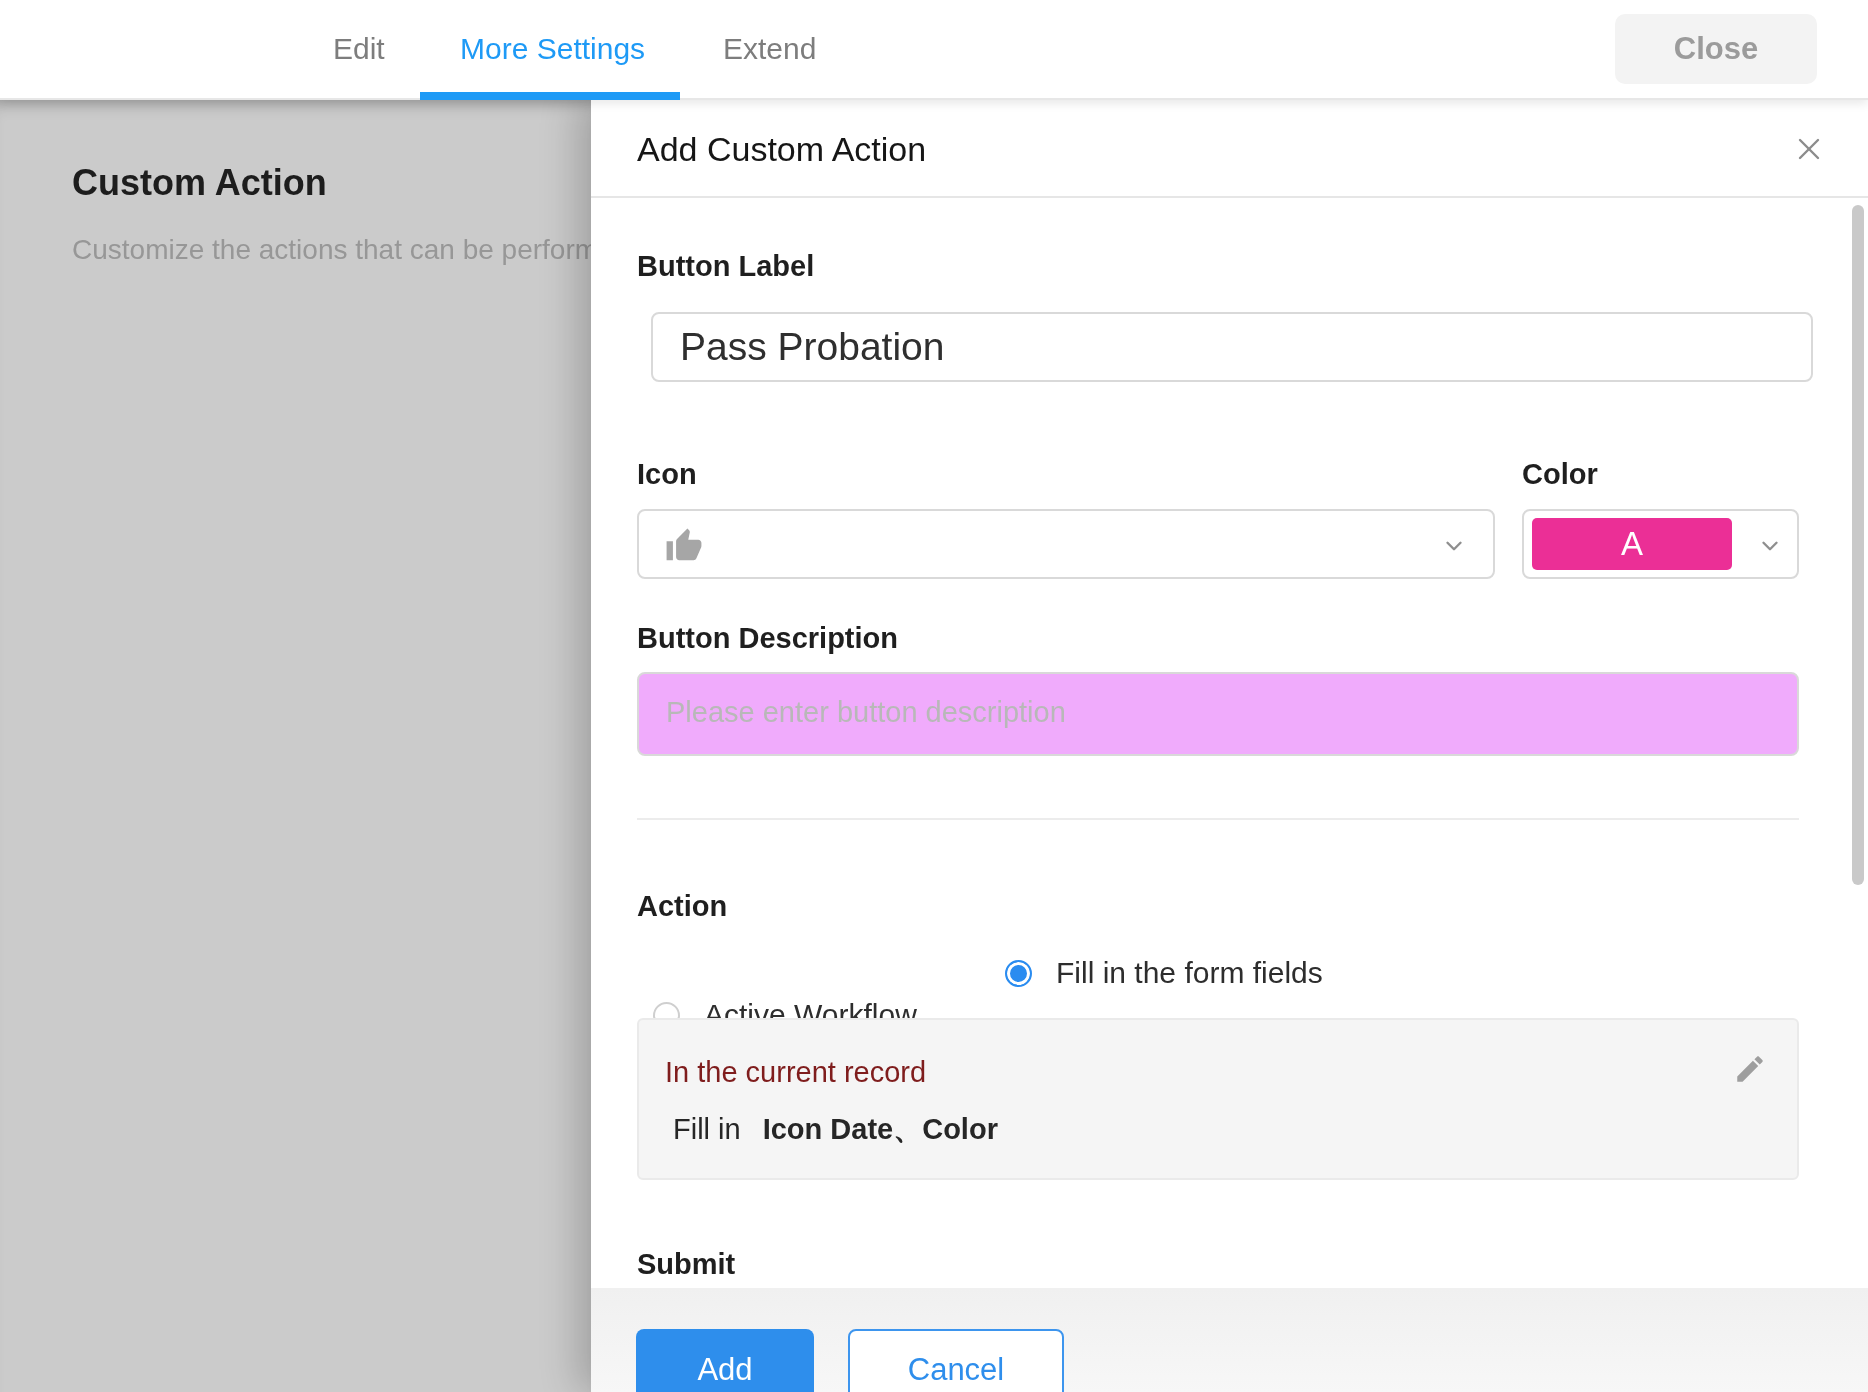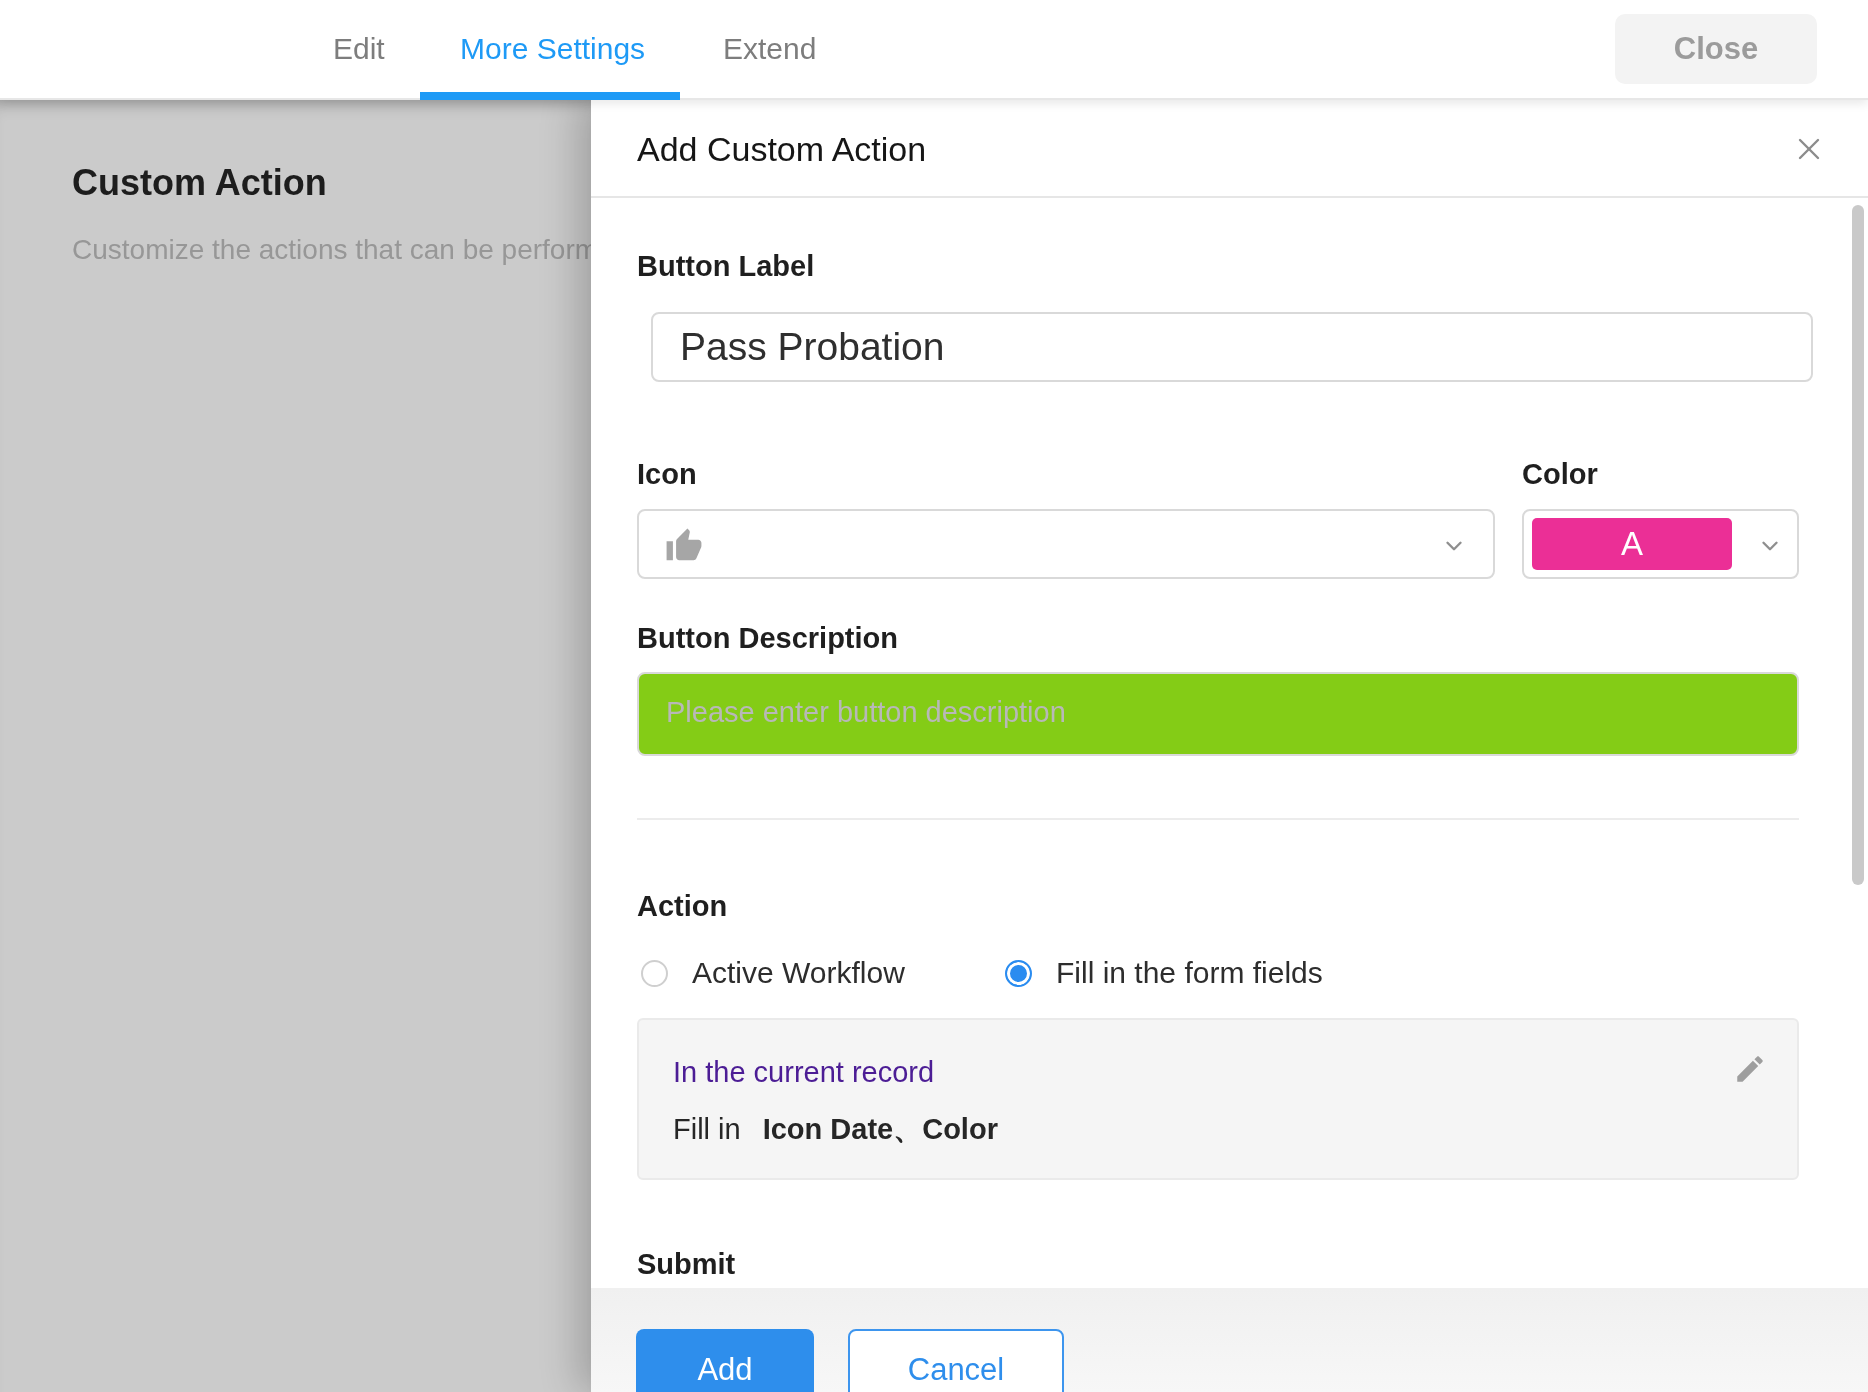--- a/index.html
+++ b/index.html
@@ -54,38 +54,38 @@
   .color-select { left:931px; top:409px; width:277px; height:70px; }
   .thumb-wrap { position:absolute; left:26px; top:16px; width:38px; height:38px; }
   .chev { position:absolute; top:22px; width:26px; height:26px; }
   .chev-icon-select  { right:26px; }
   .chev-color-select { right:14px; }
   .color-swatch { position:absolute; left:8px; top:7px; width:200px; height:52px; border-radius:5px;
                   display:flex; align-items:center; justify-content:center;
                   color:#fff; font-size:33px; }
 
   .textarea-input { position:absolute; left:46px; top:572px; width:1162px; height:84px;
-                    border:2px solid #d9d9d9; border-radius:8px; background:#84cc16; resize:none;
+                    border:2px solid #d9d9d9; border-radius:8px; background:#f0abfc; resize:none;
                     font-family:inherit; font-size:29px; color:#2f2f2f; padding:22px 27px; outline:none; }
   .textarea-input::placeholder { color:#b8b8b8; }
   .text-input::placeholder { color:#b8b8b8; }
 
   .hr-divider { position:absolute; left:46px; top:718px; width:1162px; height:2px; background:#ececec; }
 
   .radio-opt { position:absolute; top:856px; display:flex; align-items:center; gap:24px;
                font-size:30px; color:#2d2d2d; cursor:pointer; white-space:nowrap; }
-  .radio-opt-1 { left:50px; }
+  .radio-opt-1 { left:62px;margin-top:42px; }
   .radio-opt-2 { left:414px; }
   .radio-dot { width:27px; height:27px; border-radius:50%; flex:0 0 auto; }
   .radio-off { border:2px solid #cfcfcf; background:#fff; }
   .radio-on  { border:2px solid #2a8cf0; background:#2a8cf0; box-shadow:inset 0 0 0 3px #fff; }
 
   .record-box { position:absolute; left:46px; top:918px; width:1162px; height:162px;
                 background:#f5f5f5; border:2px solid #eaeaea; border-radius:6px; }
-  .record-line1 { position:absolute; left:34px; top:36px; font-size:29px; color:#4c1d95; white-space:nowrap; }
+  .record-line1 { position:absolute; left:26px; top:36px; font-size:29px; color:#7f1d1d; white-space:nowrap; }
   .record-line2 { position:absolute; left:34px; top:90px; font-size:29px; color:#262626; white-space:nowrap; }
   .record-line2 .fill-prefix { margin-right:22px; }
   .record-line2 b { font-weight:bold; }
   .edit-pencil { position:absolute; right:30px; top:32px; width:34px; height:34px; cursor:pointer; }
 
   .modal-footer { position:absolute; left:0; top:1188px; width:1277px; height:104px;
                   background:linear-gradient(180deg,#f0f0f0,#f7f7f7); }
   .btn { position:absolute; top:41px; height:82px; border-radius:8px; font-family:inherit;
          font-size:31px; display:flex; align-items:center; justify-content:center; cursor:pointer; }
   .btn-add    { left:45px;  width:178px; background:#2e8eec; border:none; color:#fff; }

